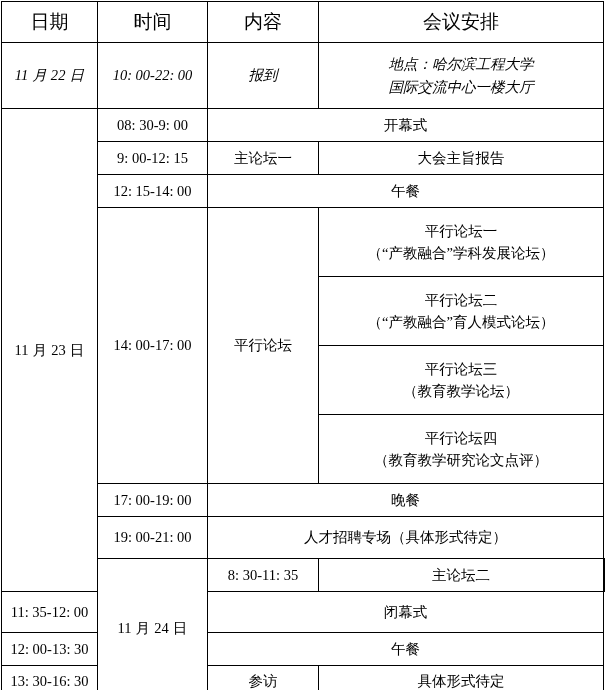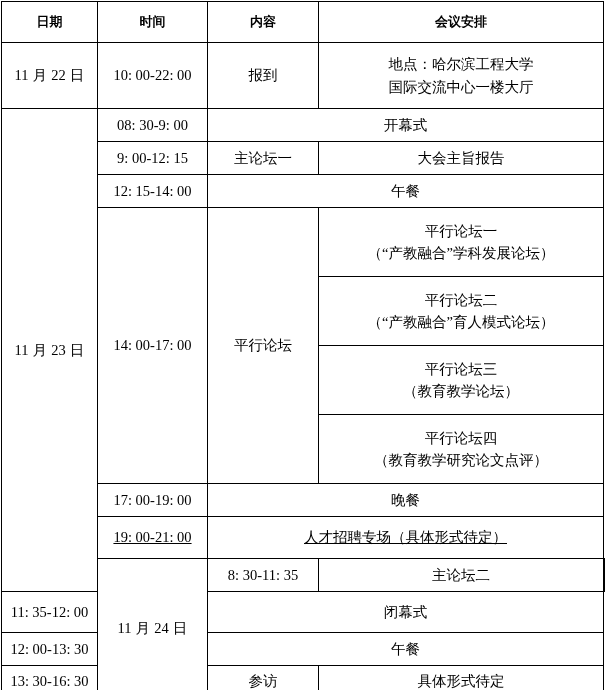--- a/index.html
+++ b/index.html
@@ -22,22 +22,22 @@
   #schedule-table td, #schedule-table th {
     border: 1px solid #000000;
     text-align: center;
     vertical-align: middle;
     font-weight: normal;
     font-size: 14.5px;
     line-height: 1.55;
     padding: 4px 2px;
   }
   #schedule-table thead th {
-    font-weight: bold;
-    font-size: 13px;
+    font-weight: normal;
+    font-size: 19px;
     height: 30px;
     padding: 5px 2px;
   }
   .col-date { width: 96px; }
   .col-time { width: 110px; }
   .col-content { width: 111px; }
   .col-arrange { width: 285px; }
 
   .cell-lines {
     display: block;
@@ -62,21 +62,21 @@
   </colgroup>
   <thead>
     <tr>
       <th>日期</th>
       <th>时间</th>
       <th>内容</th>
       <th>会议安排</th>
     </tr>
   </thead>
   <tbody id="table-body">
-      <tr style="height: 66px;">
+      <tr style="height: 66px; font-style: italic;">
         <td class="date-cell" rowspan="1">11 月 22 日</td>
         <td>10: 00-22: 00</td>
         <td>报到</td>
         <td>
           <span class="cell-lines">
             <span>地点：哈尔滨工程大学</span>
             <span>国际交流中心一楼大厅</span>
           </span>
         </td>
       </tr>
@@ -141,21 +141,21 @@
         </td>
       </tr>
       <tr style="height: 33px;">
         <td>17: 00-19: 00</td>
         <td colspan="2">
           <span class="cell-lines">
             <span>晚餐</span>
           </span>
         </td>
       </tr>
-      <tr style="height: 42px; text-decoration: underline;">
+      <tr style="height: 42px;">
         <td>19: 00-21: 00</td>
         <td colspan="2">
           <span class="cell-lines">
             <span>人才招聘专场（具体形式待定）</span>
           </span>
         </td>
       </tr>
       <tr style="height: 33px;">
         <td class="date-cell" rowspan="4">11 月 24 日</td>
         <td>8: 30-11: 35</td>

